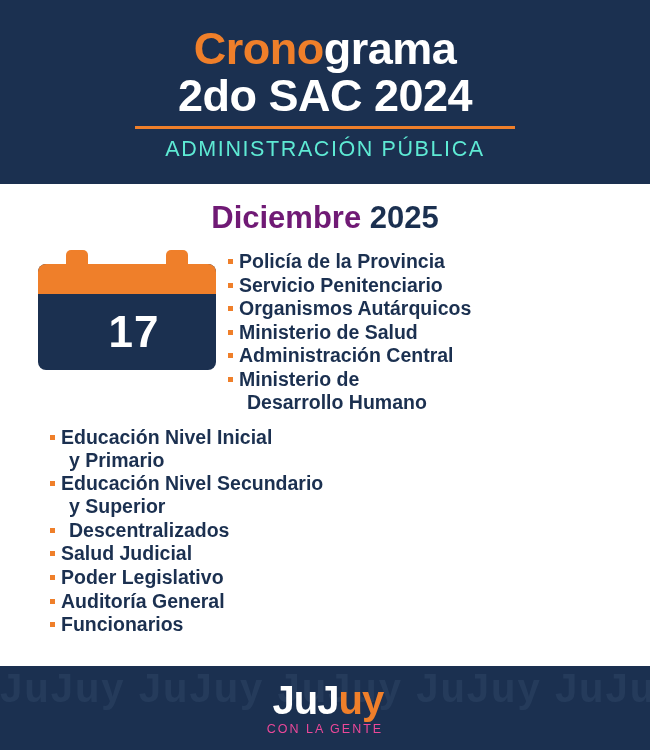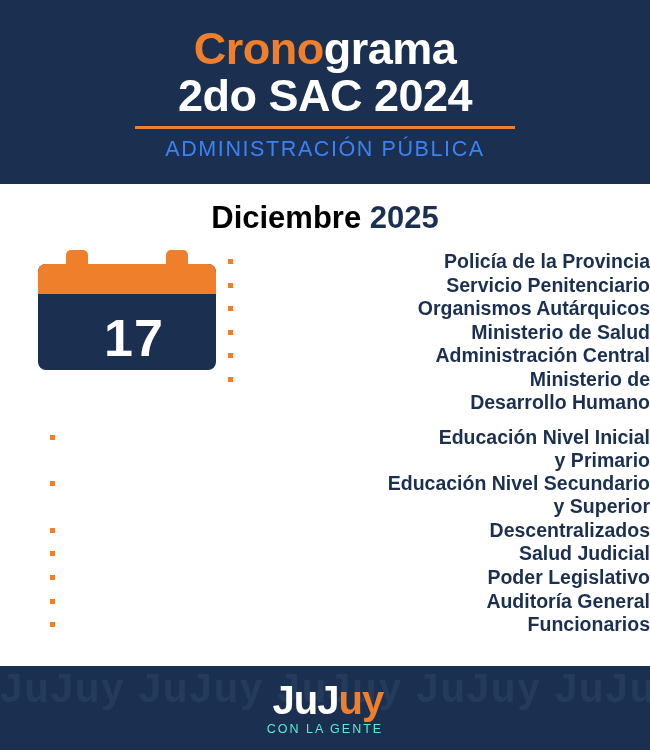--- a/index.html
+++ b/index.html
@@ -41,41 +41,41 @@
   .header-title .accent {
     color: #ef7f2a;
   }
   .header-rule {
     width: 380px;
     height: 3px;
     background: #ef7f2a;
     margin: 7px 0 8px 0;
   }
   .header-sub {
-    color: #3b82f6;
+    color: #5eead4;
     font-size: 21.5px;
     letter-spacing: 1.6px;
     text-align: center;
   }
 
   
   .body {
     flex: 1;
     background: #ffffff;
     padding: 16px 0 0 0;
     position: relative;
   }
   .month-line {
     text-align: center;
     font-size: 31px;
     font-weight: bold;
     margin-bottom: 14px;
   }
   .month-line .month {
-    color: #000000;
+    color: #701a75;
   }
   .month-line .year {
     color: #1b3050;
   }
 
   .entry {
     display: flex;
     align-items: flex-start;
     padding-left: 38px;
     margin-bottom: 10px;
@@ -113,39 +113,38 @@
     border-radius: 8px;
     overflow: hidden;
     background: #1b3050;
   }
   .cal-top {
     height: 30px;
     background: #ef7f2a;
   }
   .cal-num {
     position: absolute;
-    top: 36px;
+    top: 30px;
     left: 0;
     width: 192px;
     height: 76px;
     display: flex;
     align-items: center;
     justify-content: center;
     color: #ffffff;
-    font-size: 52px;
+    font-size: 44px;
     font-weight: bold;
     letter-spacing: 1px;
   }
 
   
   .list {
     flex: 1;
     padding-left: 12px;
     padding-top: 0px;
-    text-align: right;
   }
   .list-item {
     color: #1b3050;
     font-size: 19.5px;
     font-weight: bold;
     line-height: 1.16;
     position: relative;
     padding-left: 11px;
     margin-bottom: 1px;
   }
@@ -196,21 +195,21 @@
   .footer-logo .name {
     color: #ffffff;
     font-size: 40px;
     font-weight: bold;
     letter-spacing: -1px;
     line-height: 1;
     text-align: right;
   }
   .footer-logo .name .j2 { color: #ef7f2a; }
   .footer-logo .tag {
-    color: #5eead4;
+    color: #ec4899;
     font-size: 12.5px;
     letter-spacing: 2px;
     margin-top: 2px;
   }
 </style>
 </head>
 <body>
 
 <div class="page">
 

